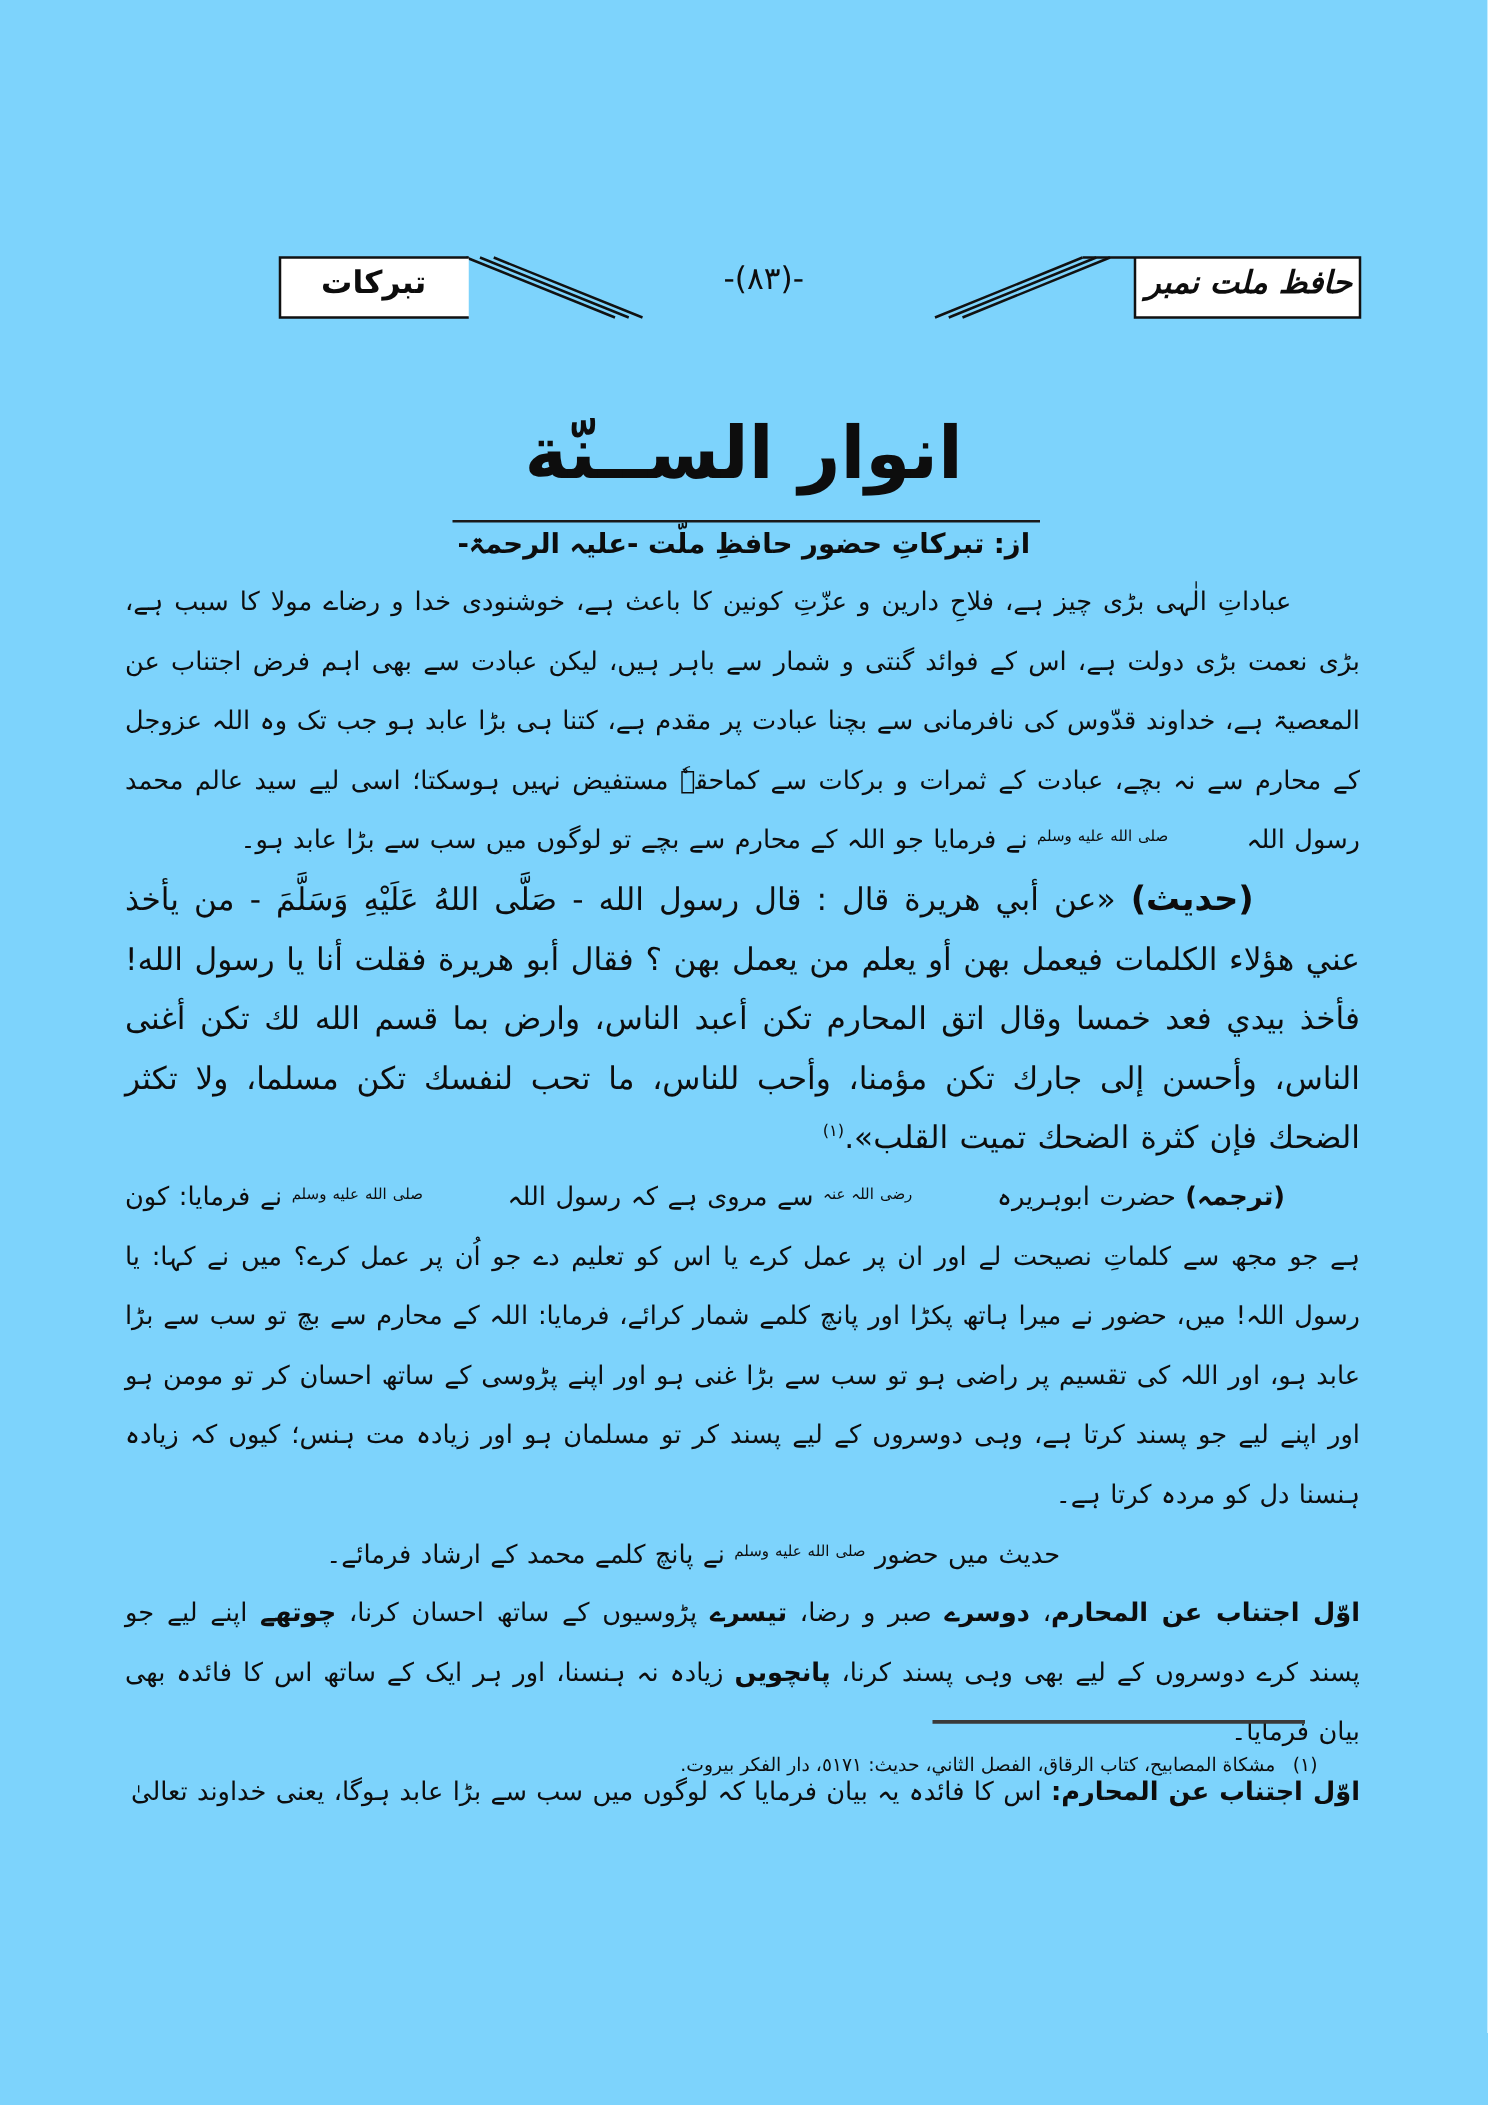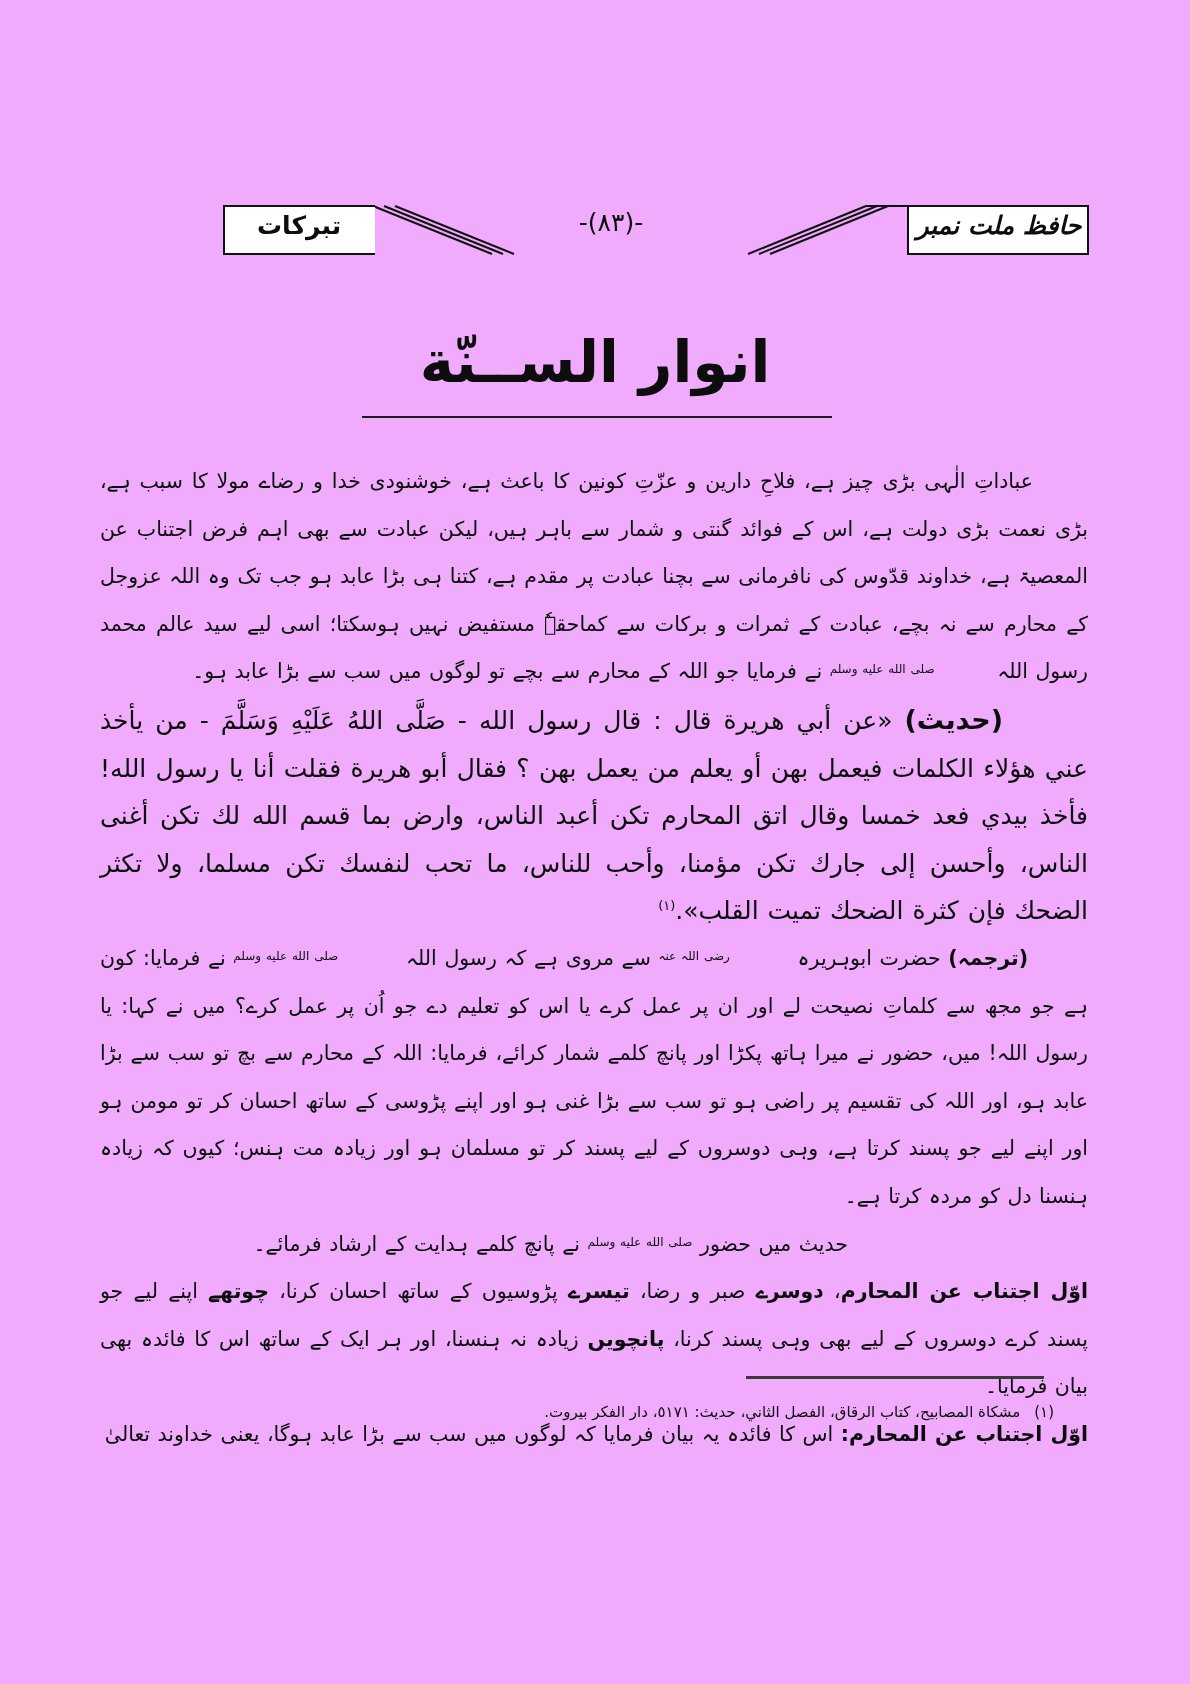--- a/index.html
+++ b/index.html
@@ -1,19 +1,19 @@
 <!DOCTYPE html>
 <html lang="ur" dir="rtl"><head>
 <meta charset="utf-8">
 <style>
   html,body{margin:0;padding:0;background:#ffffff;}
   .page{
     position:relative;
     width:1190px;height:1684px;
-    background:#f0abfc;
+    background:#7dd3fc;
     margin:0 auto;
     font-family:"DejaVu Sans",sans-serif;
     color:#0d0d0d;
     overflow:hidden;
     direction:rtl;
   }
   
   .hdr-svg{position:absolute;top:188px;left:0;}
   .hdr-label{
     position:absolute;
@@ -94,26 +94,27 @@
     <line x1="770" y1="66" x2="888" y2="18" stroke="#111" stroke-width="2"></line>
 
     <path d="M 866 18 H 1088 V 66 H 908 V 18" fill="#ffffff" stroke="#111" stroke-width="2"></path>
   </svg>
   <div class="hdr-label hdr-left">تبرکات</div>
   <div class="hdr-num">-(٨٣)-</div>
   <div class="hdr-label hdr-right">حافظ ملت نمبر</div>
 
   <div class="title">انوار الســنّة</div>
   <div class="title-rule"></div>
+  <div class="subtitle">از: تبرکاتِ حضور حافظِ ملّت -علیہ الرحمۃ-</div>
 
   <div class="body-text">
       <p class="para urdu" style="text-indent: 55px;"><span>عباداتِ الٰہی بڑی چیز ہے، فلاحِ دارین و عزّتِ کونین کا باعث ہے، خوشنودی خدا و رضاے مولا کا سبب ہے، بڑی نعمت بڑی دولت ہے، اس کے فوائد گنتی و شمار سے باہر ہیں، لیکن عبادت سے بھی اہم فرض اجتناب عن المعصیۃ ہے، خداوند قدّوس کی نافرمانی سے بچنا عبادت پر مقدم ہے، کتنا ہی بڑا عابد ہو جب تک وہ اللہ عزوجل کے محارم سے نہ بچے، عبادت کے ثمرات و برکات سے کماحقہٗ مستفیض نہیں ہوسکتا؛ اسی لیے سید عالم محمد رسول اللہ </span><span class="hon">صلى الله عليه وسلم</span><span> نے فرمایا جو اللہ کے محارم سے بچے تو لوگوں میں سب سے بڑا عابد ہو۔</span></p>
       <p class="para arabic" style="text-indent: 85px;"><span class="b">(حدیث)</span><span> «عن أبي هريرة قال : قال رسول الله - صَلَّى اللهُ عَلَيْهِ وَسَلَّمَ - من يأخذ عني هؤلاء الكلمات فيعمل بهن أو يعلم من يعمل بهن ؟ فقال أبو هريرة فقلت أنا يا رسول الله! فأخذ بيدي فعد خمسا وقال اتق المحارم تكن أعبد الناس، وارض بما قسم الله لك تكن أغنى الناس، وأحسن إلى جارك تكن مؤمنا، وأحب للناس، ما تحب لنفسك تكن مسلما، ولا تكثر الضحك فإن كثرة الضحك تميت القلب».</span><sup class="fnref">(١)</sup></p>
       <p class="para urdu" style="text-indent: 60px;"><span class="b">(ترجمہ)</span><span> حضرت ابوہریرہ </span><span class="hon">رضی اللہ عنہ</span><span> سے مروی ہے کہ رسول اللہ </span><span class="hon">صلى الله عليه وسلم</span><span> نے فرمایا: کون ہے جو مجھ سے کلماتِ نصیحت لے اور ان پر عمل کرے یا اس کو تعلیم دے جو اُن پر عمل کرے؟ میں نے کہا: یا رسول اللہ! میں، حضور نے میرا ہاتھ پکڑا اور پانچ کلمے شمار کرائے، فرمایا: اللہ کے محارم سے بچ تو سب سے بڑا عابد ہو، اور اللہ کی تقسیم پر راضی ہو تو سب سے بڑا غنی ہو اور اپنے پڑوسی کے ساتھ احسان کر تو مومن ہو اور اپنے لیے جو پسند کرتا ہے، وہی دوسروں کے لیے پسند کر تو مسلمان ہو اور زیادہ مت ہنس؛ کیوں کہ زیادہ ہنسنا دل کو مردہ کرتا ہے۔</span></p>
-      <p class="para intro"><span>حدیث میں حضور </span><span class="hon">صلى الله عليه وسلم</span><span> نے پانچ کلمے ہدایت کے ارشاد فرمائے۔</span></p>
+      <p class="para intro"><span>حدیث میں حضور </span><span class="hon">صلى الله عليه وسلم</span><span> نے پانچ کلمے محمد کے ارشاد فرمائے۔</span></p>
       <p class="para urdu"><span class="b">اوّل اجتناب عن المحارم</span><span>، </span><span class="b">دوسرے</span><span> صبر و رضا، </span><span class="b">تیسرے</span><span> پڑوسیوں کے ساتھ احسان کرنا، </span><span class="b">چوتھے</span><span> اپنے لیے جو پسند کرے دوسروں کے لیے بھی وہی پسند کرنا، </span><span class="b">پانچویں</span><span> زیادہ نہ ہنسنا، اور ہر ایک کے ساتھ اس کا فائدہ بھی بیان فرمایا۔</span></p>
       <p class="para urdu"><span class="b">اوّل اجتناب عن المحارم:</span><span> اس کا فائدہ یہ بیان فرمایا کہ لوگوں میں سب سے بڑا عابد ہوگا، یعنی خداوند تعالیٰ</span></p>
     </div>
 
   <div class="fn-rule"></div>
   <div class="footnote">
     <span class="fn-marker">(١)</span><span>مشكاة المصابيح، كتاب الرقاق، الفصل الثاني، حديث: ٥١٧١، دار الفكر بيروت.</span>
   </div>
 
 </div>

